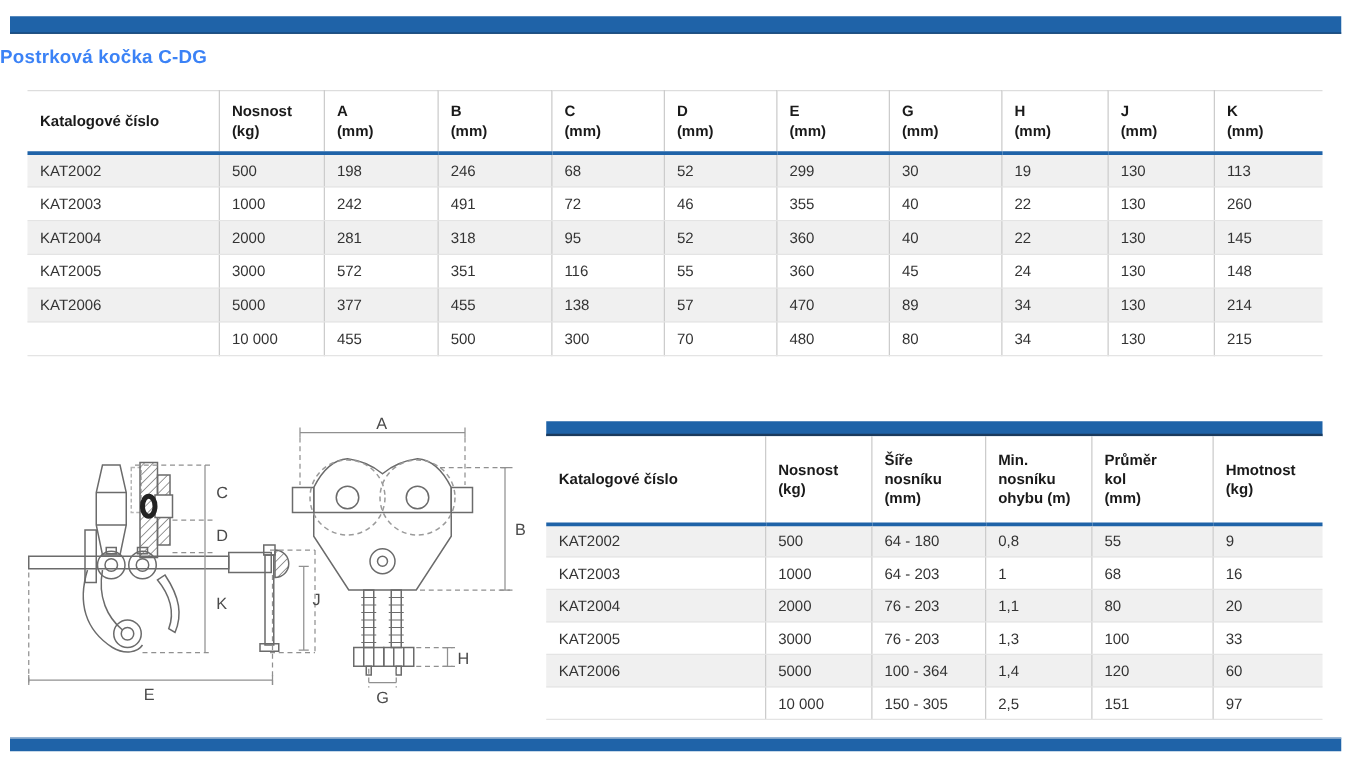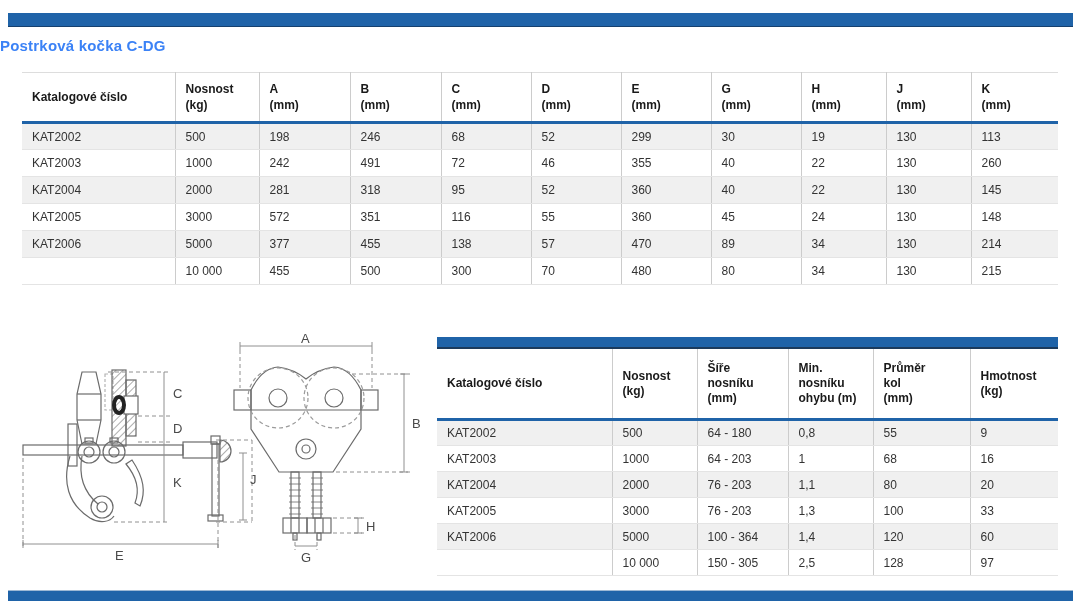--- a/index.html
+++ b/index.html
@@ -406,20 +406,20 @@
           <td>100 - 364</td>
           <td>1,4</td>
           <td>120</td>
           <td>60</td>
         </tr>
         <tr>
           <td></td>
           <td>10 000</td>
           <td>150 - 305</td>
           <td>2,5</td>
-          <td>128</td>
+          <td>151</td>
           <td>97</td>
         </tr>
       </tbody>
     </table>
   </div>
 
 <div class="accent-bar bottom"></div>
 
 </body></html>

